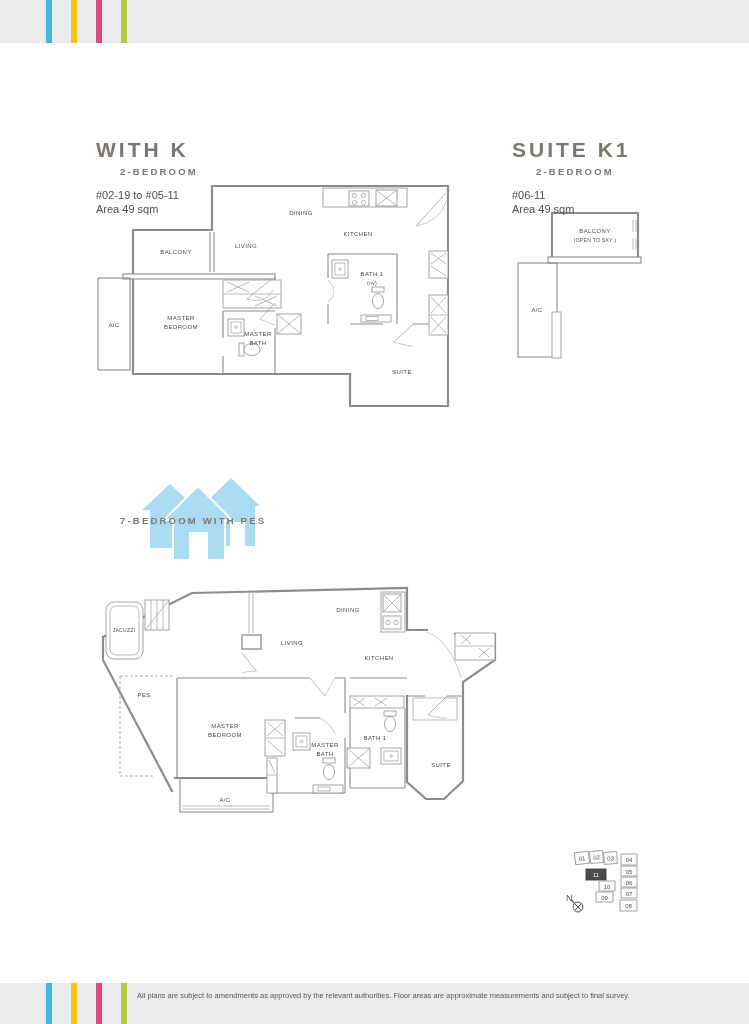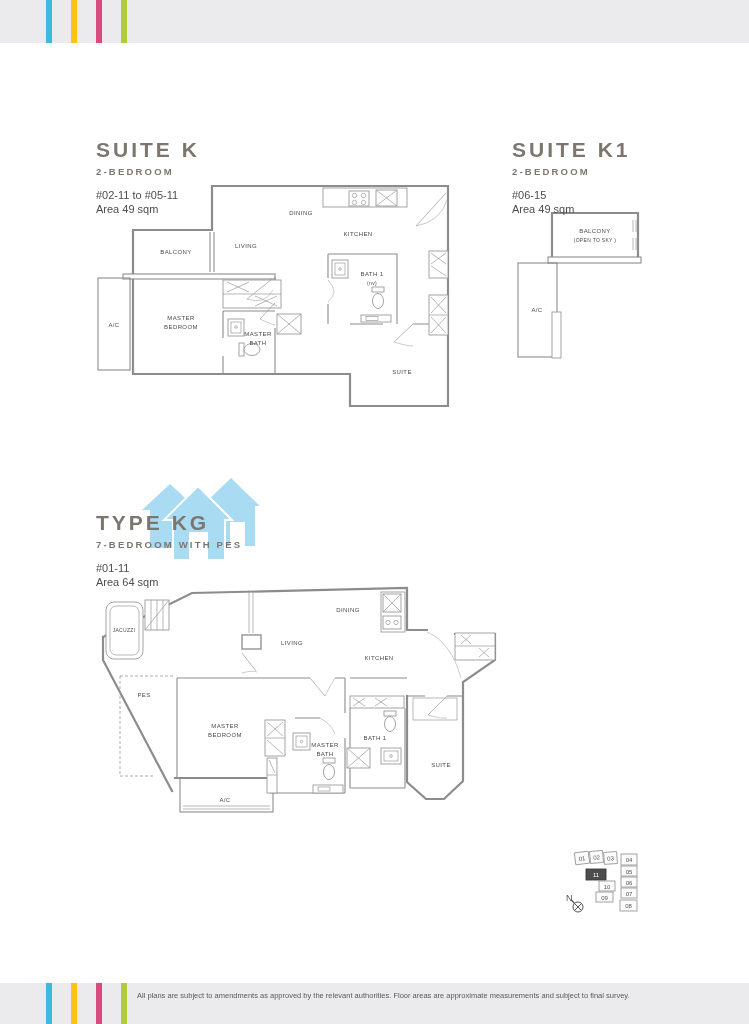--- a/index.html
+++ b/index.html
@@ -12,21 +12,21 @@
   .band-top { top:0; height:43px; }
   .band-bottom { top:983px; height:41px; }
   .stripe { position:absolute; top:0; bottom:0; width:6px; }
   .stripe-cyan   { left:46px;  background:var(--stripe-cyan,#3eb8dd); }
   .stripe-yellow { left:71px;  background:var(--stripe-yellow,#fec310); }
   .stripe-pink   { left:96px;  background:var(--stripe-pink,#da4a80); }
   .stripe-green  { left:121px; background:var(--stripe-green,#afcb3c); }
 
   .unit-head { position:absolute; z-index:3; }
   .unit-title { font-size:21px; font-weight:bold; letter-spacing:3px; color:var(--heading-gray,#7c766f); }
-  .unit-subtitle { font-size:9.5px; font-weight:bold; letter-spacing:2.2px; color:var(--heading-gray,#7c766f); margin-top:4px; }
+  .unit-subtitle { font-size:9.5px; font-weight:bold; letter-spacing:2.2px; color:var(--heading-gray,#7c766f); margin-top:4px;margin-left:24px; }
   .unit-info { margin-top:11px; font-size:11px; line-height:1.3; color:#4d4d4d; }
 
   svg { position:absolute; overflow:visible; }
   svg text { font-family:"Liberation Sans", sans-serif; }
   .room-label { font-size:6px; fill:#4a4a4a; letter-spacing:.4px; text-anchor:middle; }
   .room-label-sm { font-size:5px; fill:#4a4a4a; letter-spacing:.3px; text-anchor:middle; }
   .wall-outer { stroke:#8c8c8c; stroke-width:2.2; fill:none; stroke-linecap:square; }
   .wall-inner { stroke:#8c8c8c; stroke-width:1.1; fill:none; }
   .fix { stroke:#9a9a9a; stroke-width:.9; fill:#ffffff; }
   .fixline { stroke:#9a9a9a; stroke-width:.7; fill:none; }
@@ -48,24 +48,24 @@
 <body>
 
 <div class="band band-top">
   <span class="stripe stripe-cyan"></span>
   <span class="stripe stripe-yellow"></span>
   <span class="stripe stripe-pink"></span>
   <span class="stripe stripe-green"></span>
 </div>
 
 <section class="unit-head" style="left:96px; top:138px;">
-  <div class="unit-title">SUITE K</div>
+  <div class="unit-title">WITH K</div>
   <div class="unit-subtitle">2-BEDROOM</div>
   <div class="unit-info">
-    <div>#02-11 to #05-11</div>
+    <div>#02-19 to #05-11</div>
     <div>Area 49 sqm</div>
   </div>
 </section>
 
 <svg style="left:95px; top:178px;" width="370" height="232" viewBox="0 0 370 232">
   <g>
     <path class="wall-outer" d="M117,8 H353 V228 H255 V196 M117,8 V52 M117,52 H38 V96 M38,99 V196 H255"></path>
     <rect class="slab" x="28" y="96" width="152" height="5"></rect>
     <rect class="wall-inner" x="3" y="100" width="32" height="92"></rect>
     <path class="wall-inner" d="M128,133 H180 M128,133 V160 M128,178 V196 M180,99 V125 M180,150 V196
@@ -131,21 +131,21 @@
     <text class="room-label" x="277" y="98">BATH 1</text>
     <text class="room-label-sm" x="277" y="107">(nv)</text>
     <text class="room-label" x="307" y="196">SUITE</text>
   </g>
 </svg>
 
 <section class="unit-head" style="left:512px; top:138px;">
   <div class="unit-title">SUITE K1</div>
   <div class="unit-subtitle">2-BEDROOM</div>
   <div class="unit-info">
-    <div>#06-15</div>
+    <div>#06-11</div>
     <div>Area 49 sqm</div>
   </div>
 </section>
 
 <svg style="left:508px; top:200px;" width="160" height="168" viewBox="0 0 160 168">
   <g>
     <path class="wall-outer" d="M44,13 H130 V57 M44,13 V57"></path>
     <rect class="slab" x="40" y="57" width="93" height="6"></rect>
     <rect class="wall-inner" x="10" y="63" width="39" height="94"></rect>
     <rect class="fix" x="44" y="112" width="9" height="46"></rect>
@@ -166,26 +166,21 @@
     <polygon class="house" points="101,8 72,36 81,36 81,76 125,76 125,36 130,36"></polygon>
     <rect x="100" y="52" width="15" height="24" fill="#ffffff"></rect>
   </g>
   <g>
     <polygon class="house" points="68,16 34,50 43,50 43,90 95,90 95,50 102,50" stroke="#ffffff" stroke-width="2"></polygon>
     <rect x="59" y="62" width="19" height="28" fill="#ffffff"></rect>
   </g>
 </svg>
 
 <section class="unit-head" style="left:96px; top:511px;">
-  <div class="unit-title">TYPE KG</div>
   <div class="unit-subtitle">7-BEDROOM WITH PES</div>
-  <div class="unit-info">
-    <div>#01-11</div>
-    <div>Area 64 sqm</div>
-  </div>
 </section>
 
 <svg style="left:95px; top:578px;" width="420" height="250" viewBox="0 0 420 250">
   <g>
     <path class="wall-outer" d="M8,59 L97,15 L312,10 V52 H332 M360,56 H400 V82 L368,104 V203 L349,221 H331 L312,204 V118
                                M8,59 V82 L77,213"></path>
     <path class="wall-inner" d="M312,118 H330 M352,118 H368
                                M82,100 H215 M240,100 H250 M250,100 V135 M250,160 V215
                                M82,100 V200 M82,200 H175 M175,200 V215 M175,215 H250
                                M200,140 H225 M255,130 V210 M310,130 V210 M255,210 H310

